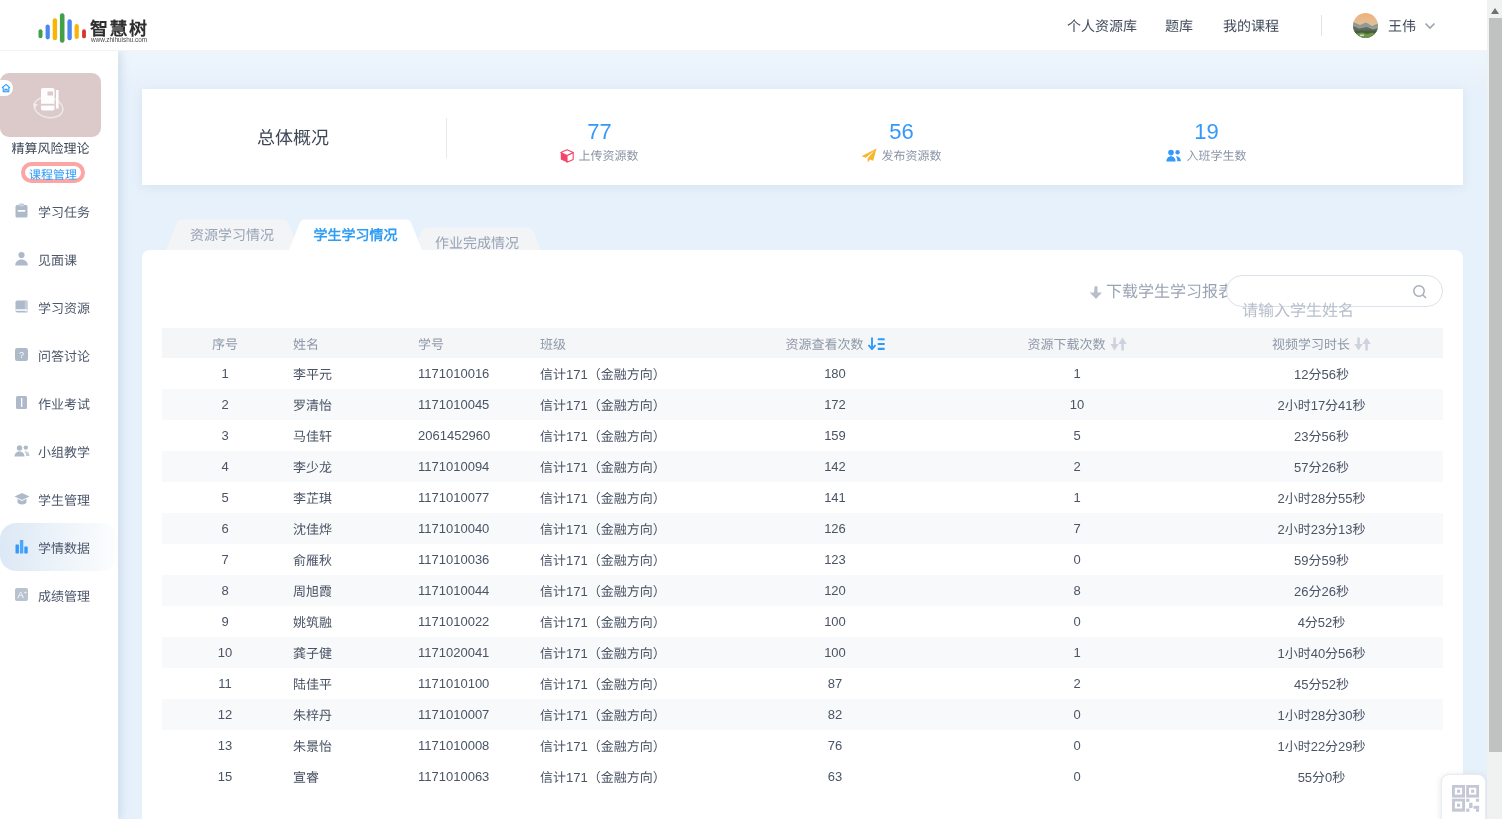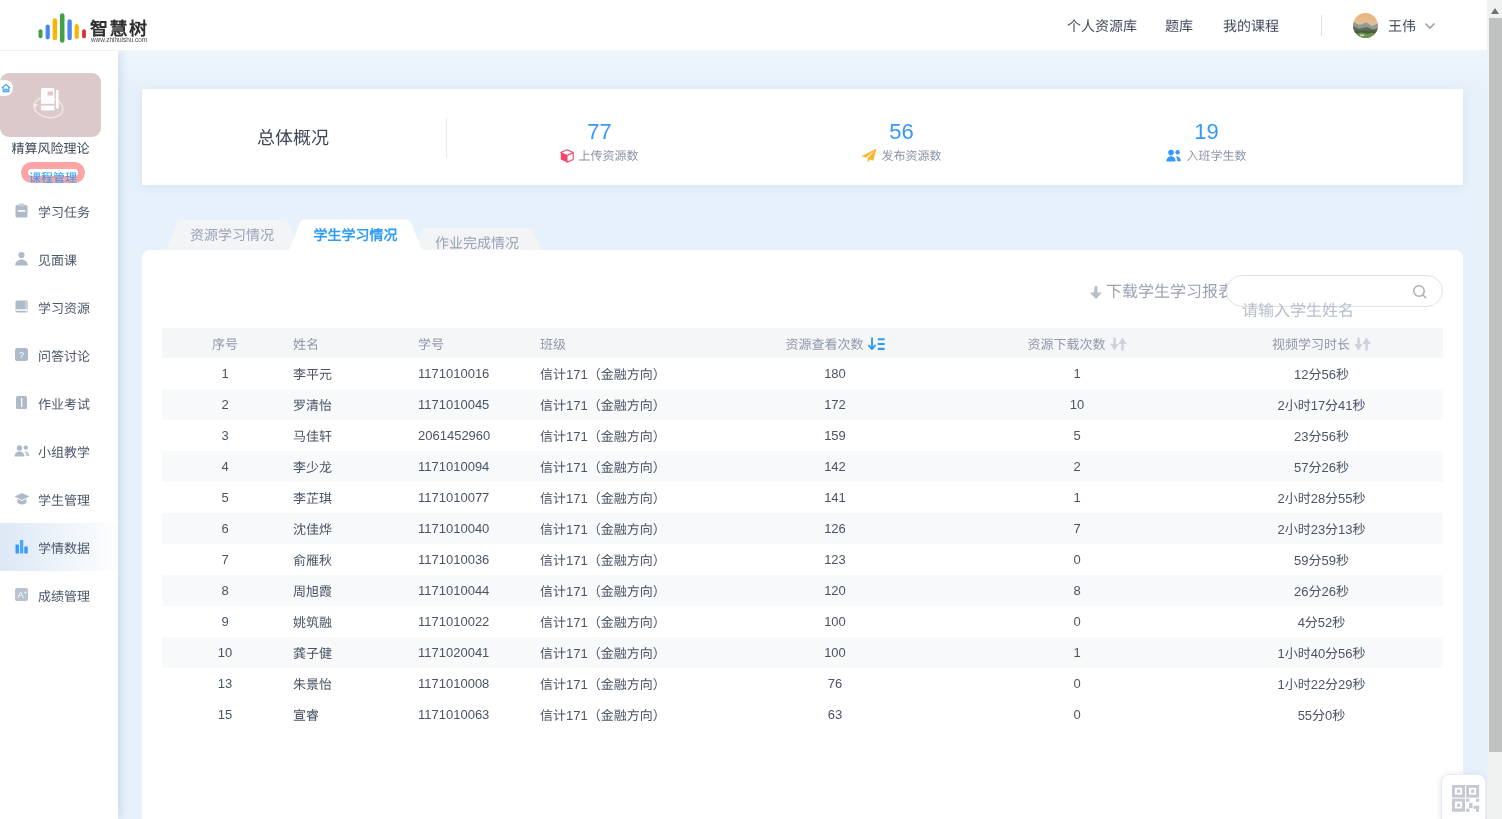--- a/index.html
+++ b/index.html
@@ -18,26 +18,26 @@
 #avatar { position:absolute; left:1353px; top:13px; width:25px; height:25px; }
 #uname { position:absolute; left:1388px; top:15px; font-size:14px; color:#414b5c; }
 #uchev { position:absolute; left:1424px; top:22px; }
 
 
 #side { position:absolute; left:0; top:51px; width:118px; height:768px; background:#fff; z-index:20;
   box-shadow:3px 0 8px rgba(154,181,205,0.35); }
 #course-thumb { position:absolute; left:0; top:22px; width:101px; height:64px; background:#dccaca; border-radius:9px; overflow:hidden; }
 #notch { position:absolute; left:0; top:7px; width:13px; height:16px; background:#fff; border-radius:0 8px 8px 0; }
 #course-name { position:absolute; left:0; top:87px; width:101px; text-align:center; font-size:13px; color:#3f4859; }
-#course-pill { position:absolute; left:21px; top:111px; width:64px; height:21px; border:7px solid #fca5a5; border-radius:11px;
+#course-pill { position:absolute; left:21px; top:111px; width:64px; height:21px; border:4px solid #fca5a5; border-radius:11px;
   font-size:12px; color:#2e9cf6; text-align:center; line-height:19px; }
 .mitem { position:absolute; left:0; width:118px; height:48px; }
 .mitem svg { position:absolute; left:14px; top:16px; }
 .mitem span { position:absolute; left:38px; top:15px; font-size:13px; color:#4c576b; }
-.mitem.act { background:linear-gradient(90deg,#dce8f5 0%, #eef4fa 55%, #fdfefe 100%); }
+.mitem.act { background:linear-gradient(90deg,#dce8f5 0%, #eef4fa 55%, #fdfefe 100%);border-radius:16px; }
 
 
 #content { position:absolute; left:118px; top:51px; width:1369px; height:768px;
   background:linear-gradient(180deg,#eef5fc 0%, #e7f1fb 40px, #e7f1fb 100%); }
 #stats { position:absolute; left:24px; top:38px; width:1321px; height:96px; background:#fff; border-radius:0;
   box-shadow:0 2px 10px rgba(170,195,220,0.28); }
 #stats-title { position:absolute; left:115px; top:33.5px; font-size:18px; color:#3d4757; }
 #stats-div { position:absolute; left:304px; top:29px; width:1px; height:40px; background:#e7eaed; }
 .stat { position:absolute; top:0; width:303px; height:96px; text-align:center; }
 .stat .num { margin-top:32px; font-size:22px; color:#3598fc; line-height:22px; }
@@ -264,20 +264,38 @@
             <tr class="ev">
               <td class="cC">10</td>
               <td class="cL c2">龚子健</td>
               <td class="cL c3">1171020041</td>
               <td class="cL c4">信计171（金融方向）</td>
               <td class="cC">100</td>
               <td class="cC">1</td>
               <td class="cC c7">1小时40分56秒</td>
             </tr>
             <tr>
+              <td class="cC">11</td>
+              <td class="cL c2">陆佳平</td>
+              <td class="cL c3">1171010100</td>
+              <td class="cL c4">信计171（金融方向）</td>
+              <td class="cC">87</td>
+              <td class="cC">2</td>
+              <td class="cC c7">45分52秒</td>
+            </tr>
+            <tr class="ev">
+              <td class="cC">12</td>
+              <td class="cL c2">朱梓丹</td>
+              <td class="cL c3">1171010007</td>
+              <td class="cL c4">信计171（金融方向）</td>
+              <td class="cC">82</td>
+              <td class="cC">0</td>
+              <td class="cC c7">1小时28分30秒</td>
+            </tr>
+            <tr>
               <td class="cC">13</td>
               <td class="cL c2">朱景怡</td>
               <td class="cL c3">1171010008</td>
               <td class="cL c4">信计171（金融方向）</td>
               <td class="cC">76</td>
               <td class="cC">0</td>
               <td class="cC c7">1小时22分29秒</td>
             </tr>
             <tr>
               <td class="cC">15</td>

